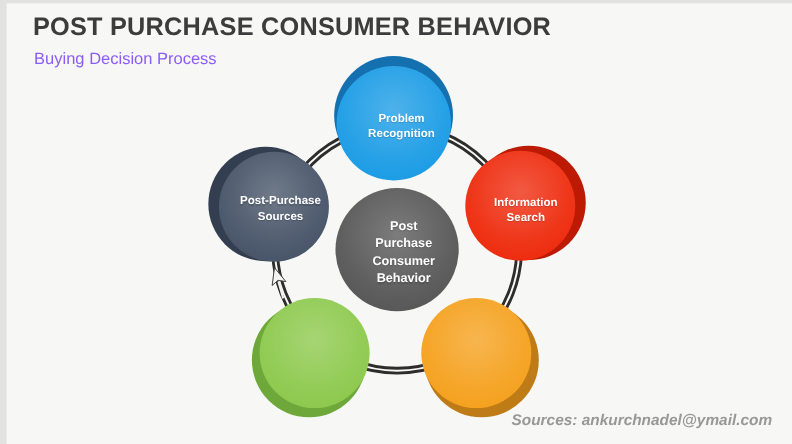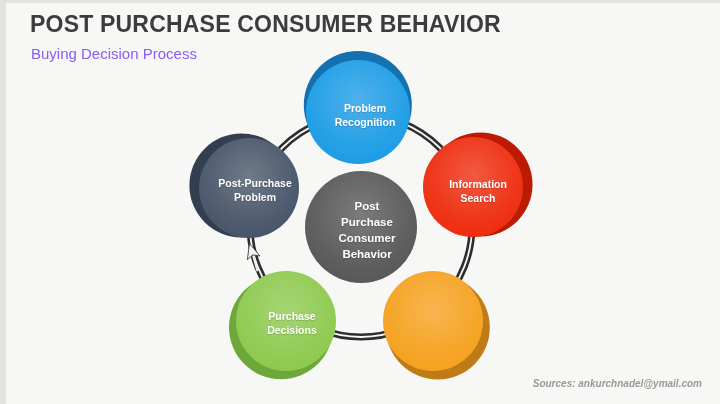--- a/index.html
+++ b/index.html
@@ -54,21 +54,21 @@
     text-shadow: 0 1px 1px rgba(0,0,0,0.18);
   }
   .circle-label.center {
     font-size: 11.5px;
     line-height: 1.4;
   }
   .source-note {
     position: absolute;
     right: 18px;
     bottom: 15px;
-    font-size: 10px;
+    font-size: 14px;
     font-style: italic;
     font-weight: bold;
     color: #989898;
     margin-left: 29px;
   }
 </style>
 </head>
 <body>
 
 <div class="slide">
@@ -113,19 +113,18 @@
     <circle cx="361" cy="227" r="56" fill="url(#sheen)"></circle>
 
     <g transform="translate(252,252) rotate(-16)">
       <line x1="0" y1="4" x2="0" y2="20" stroke="#f0f0ee" stroke-width="2"></line>
       <polygon points="0,-9 6.5,6 0,3 -6.5,6" fill="#f4f4f2" stroke="#3a3a3a" stroke-width="0.8"></polygon>
     </g>
   </svg>
 
   <div class="circle-label" style="left:472px; top:188px; width:82px;">Information Search</div>
   <div class="circle-label" style="left:359px; top:112px; width:82px;">Problem Recognition</div>
-  <div class="circle-label" style="left:286px; top:320px; width:72px;">Purchase Decisions</div>
-  <div class="circle-label" style="left:249px; top:187px; width:94px;">Post-Purchase Problem</div>
+  <div class="circle-label" style="left:249px; top:187px; width:94px;">Post-Purchase Sources</div>
   <div class="circle-label center" style="left:361px; top:227px; width:72px;">Post Purchase Consumer Behavior</div>
 
   <div class="source-note">Sources: ankurchnadel@ymail.com</div>
 
 </div>
 
 </body></html>

